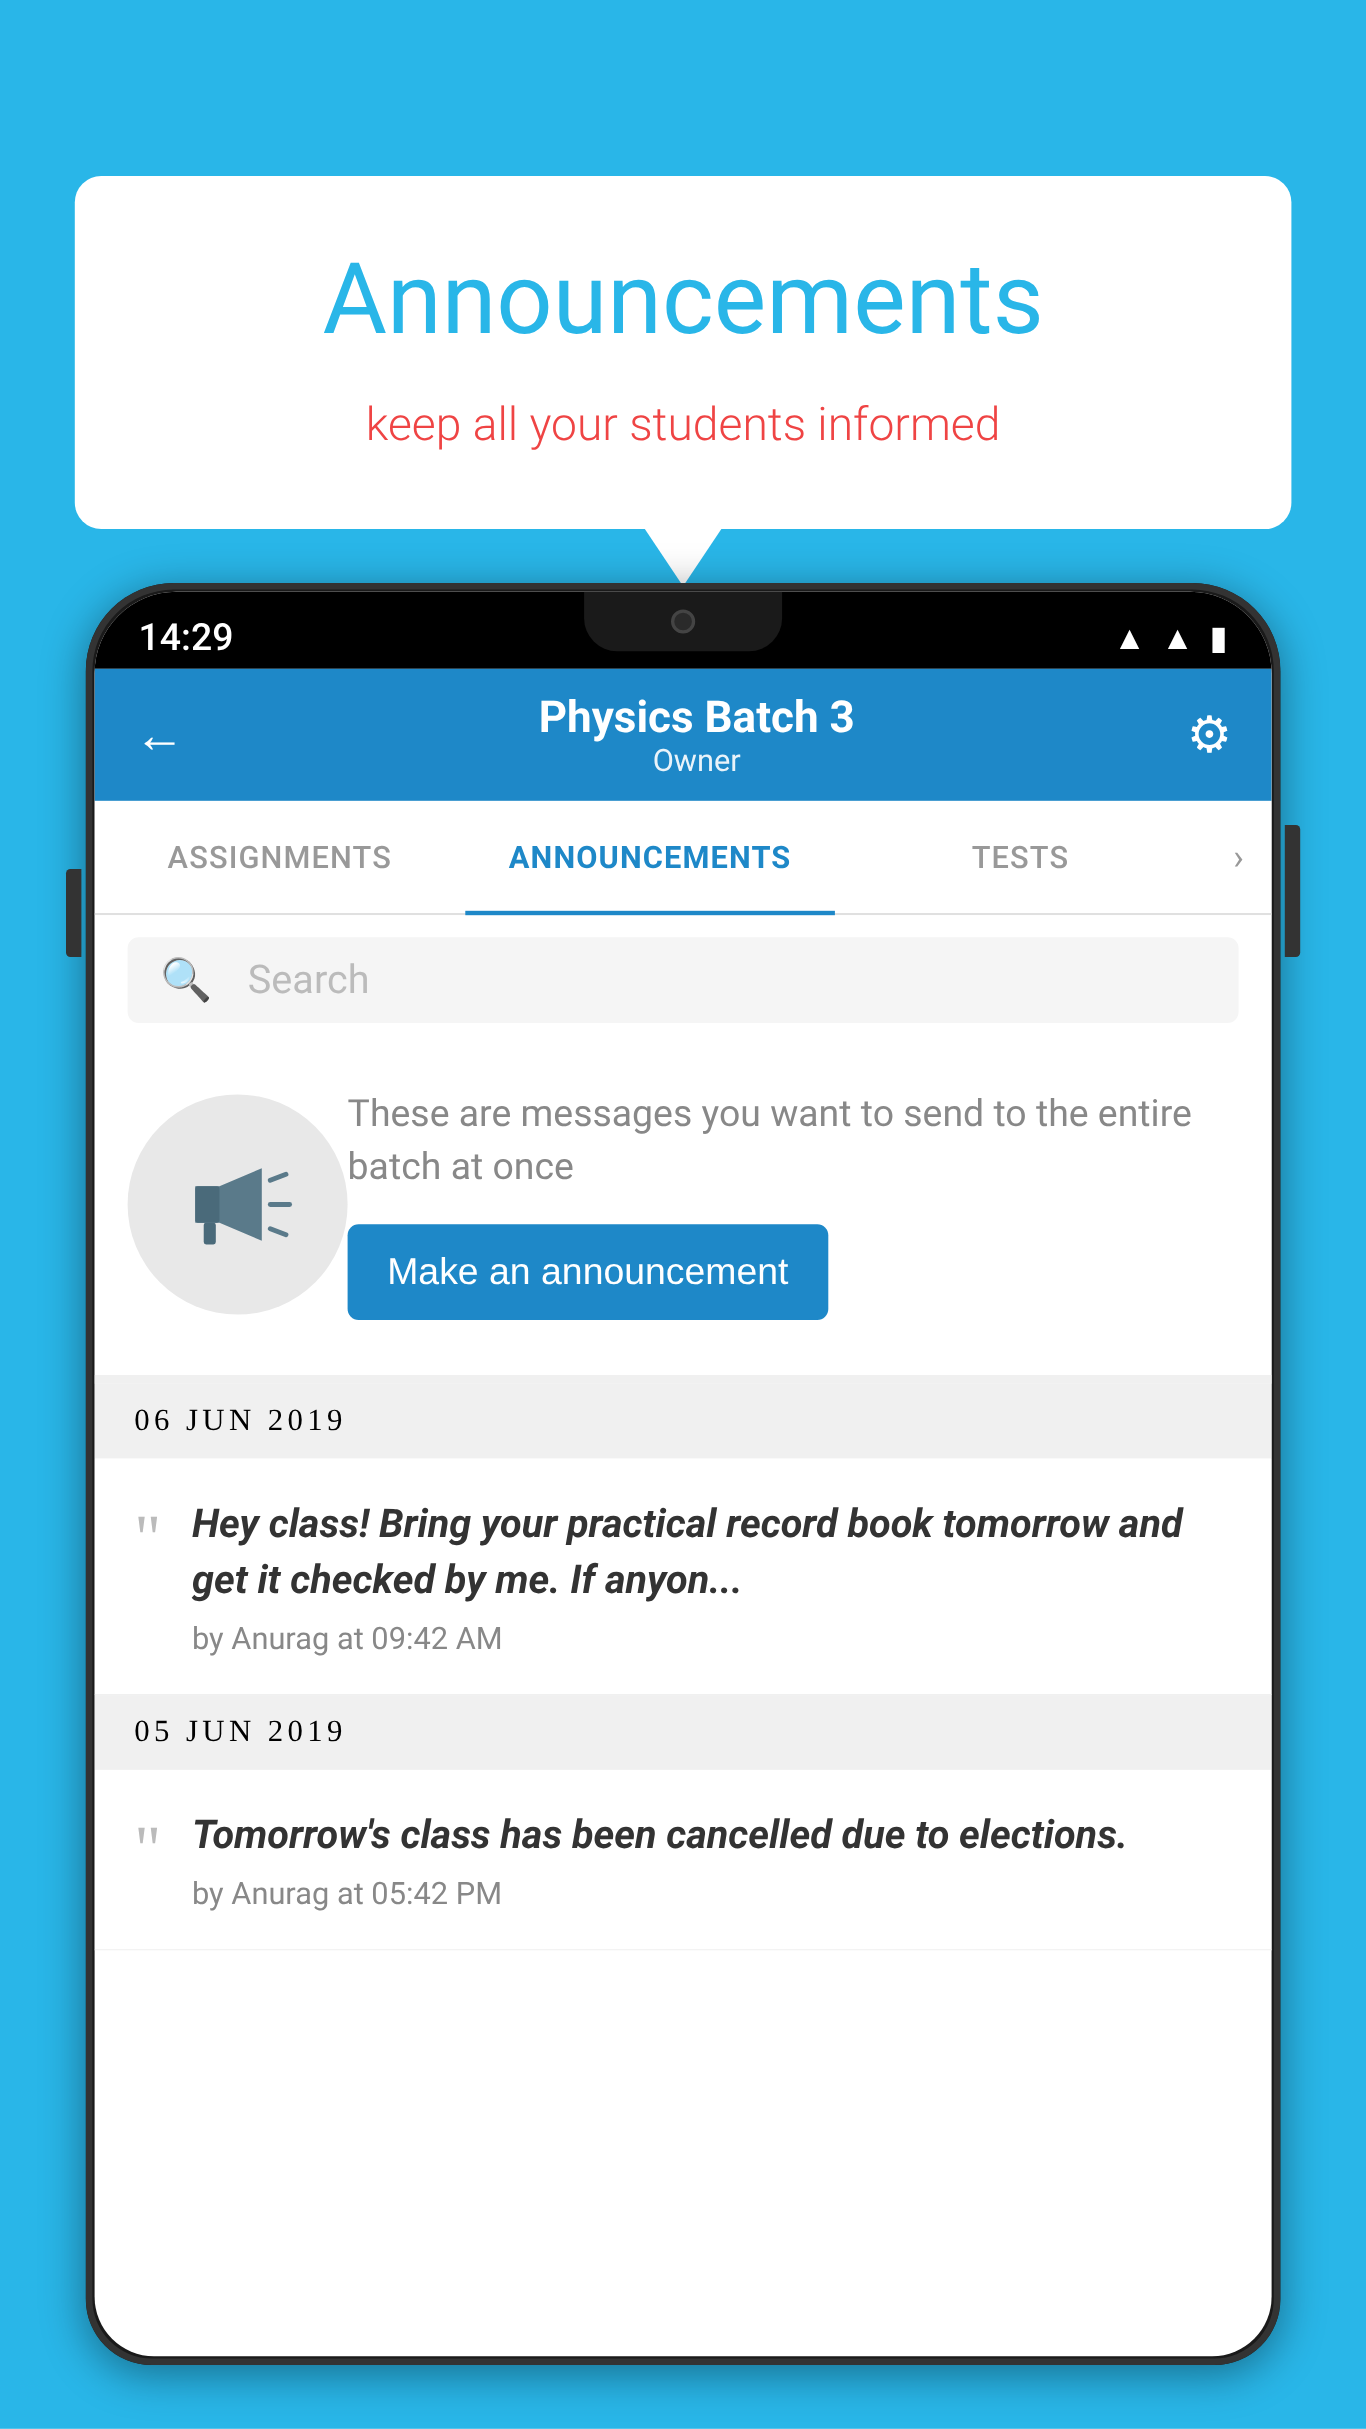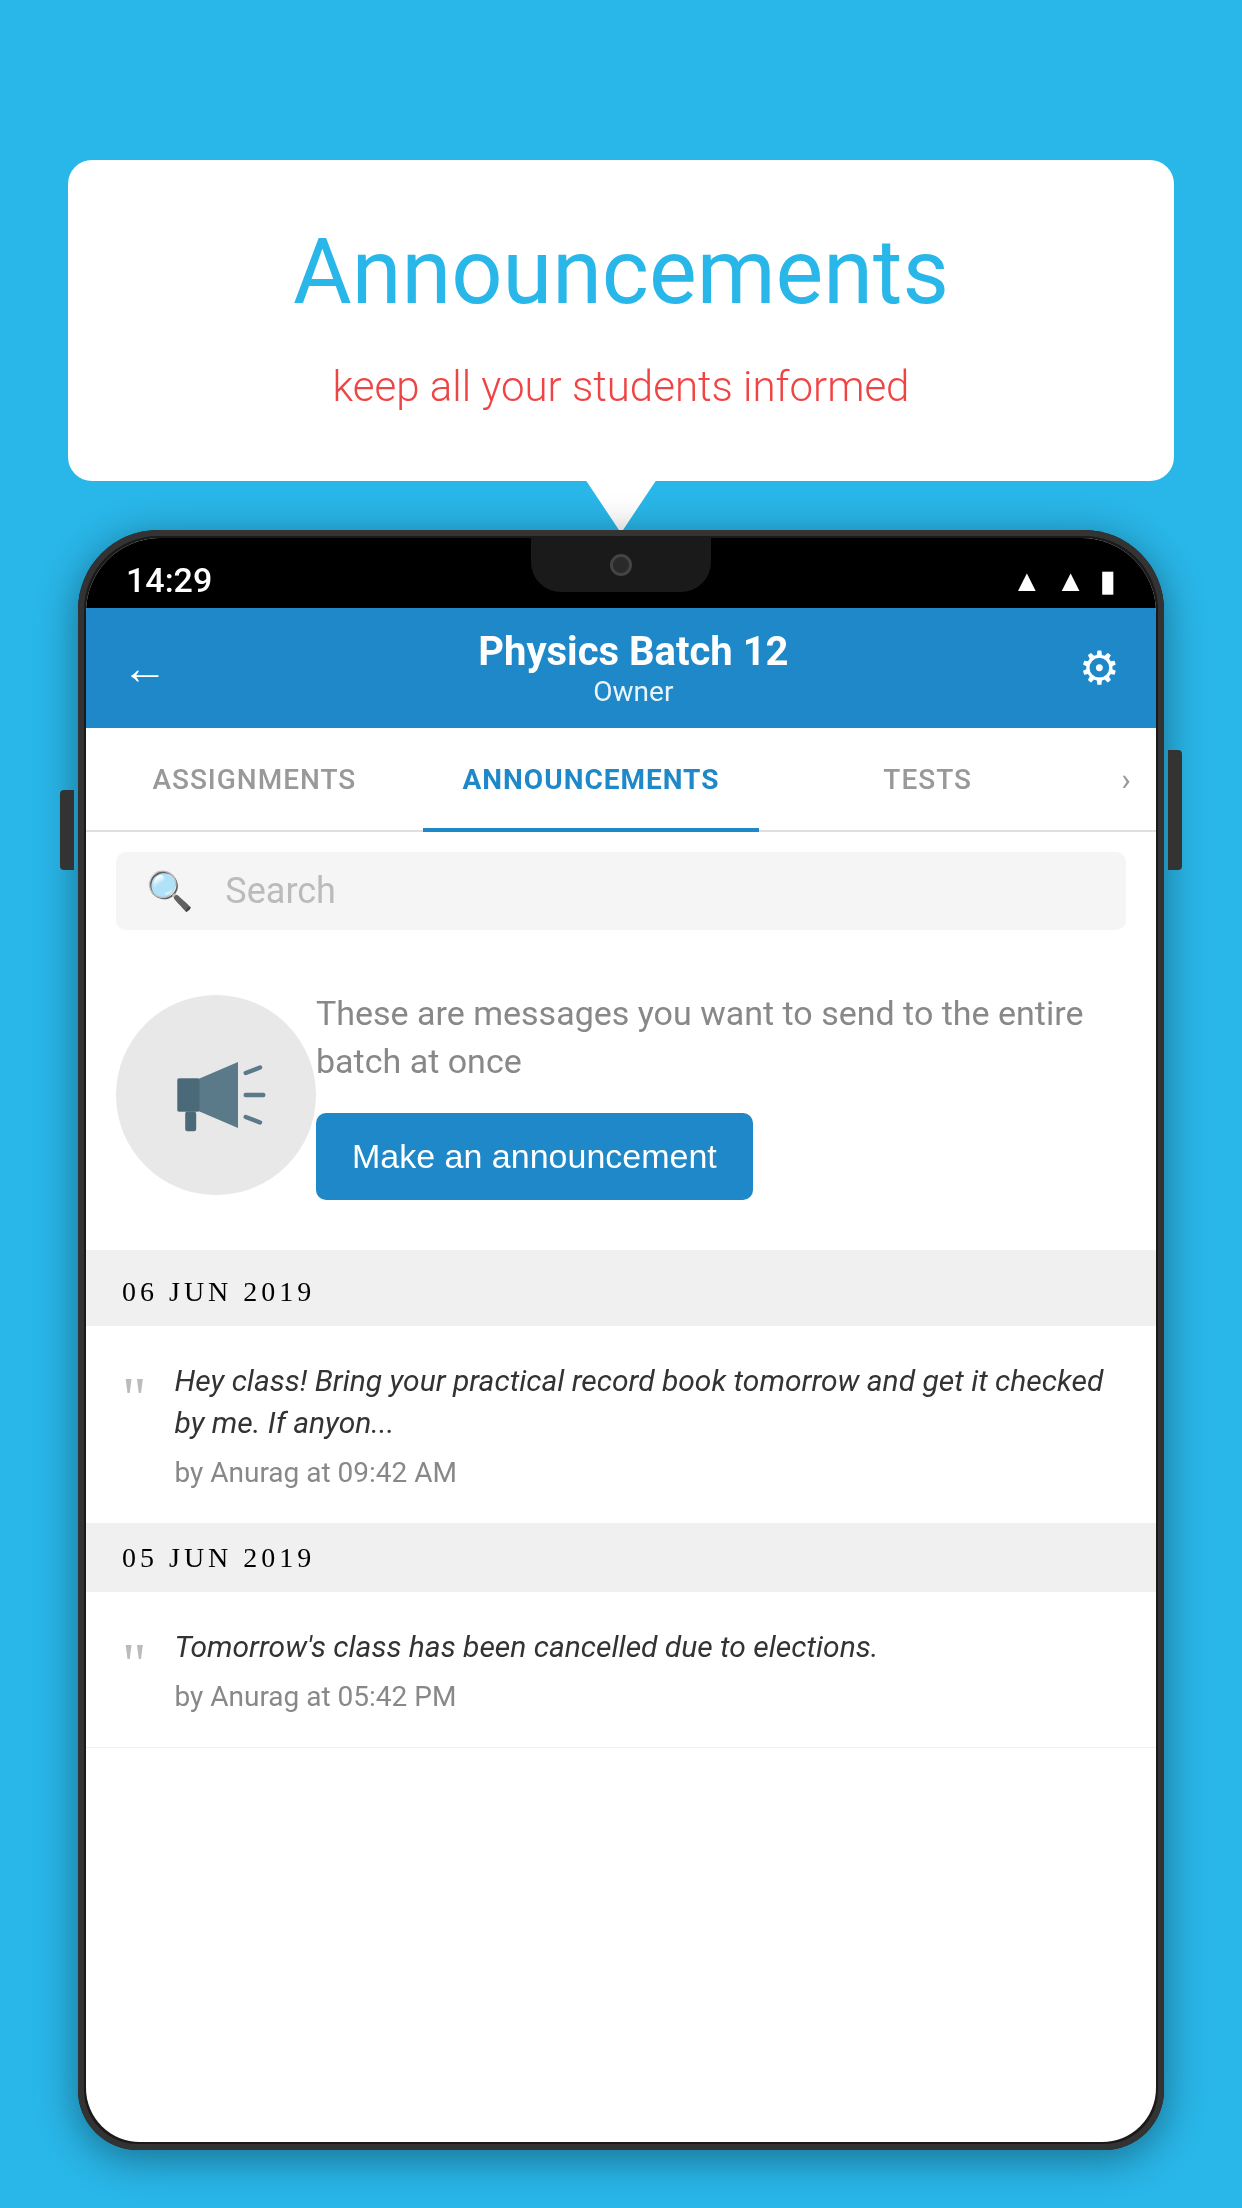--- a/index.html
+++ b/index.html
@@ -349,24 +349,25 @@
       margin-top: 8px;
       font-family: Georgia, serif;
     }
 
     .announcement-content {
       flex: 1;
     }
 
     .announcement-text {
       color: #333;
-      font-size: 30px;
+      font-size: 36px;
       font-style: italic;
       line-height: 1.4;
       margin-bottom: 12px;
+      font-weight: bold;
     }
 
     .announcement-meta {
       color: #888;
       font-size: 28px;
     }
   </style>
 </head>
 <body>
 
@@ -390,21 +391,21 @@
         <div class="status-icons">
           <span class="wifi-icon">▲</span>
           <span class="signal-icon">▲</span>
           <span class="battery-icon">▮</span>
         </div>
       </div>
 
       <div class="app-header">
         <span class="back-arrow">←</span>
         <div class="header-title-area">
-          <div class="header-title">Physics Batch 12</div>
+          <div class="header-title">Physics Batch 3</div>
           <div class="header-subtitle">Owner</div>
         </div>
         <span class="gear-icon">⚙</span>
       </div>
 
       <div class="tabs-bar">
         <div class="tab">
           <span>ASSIGNMENTS</span>
         </div>
         <div class="tab active">

